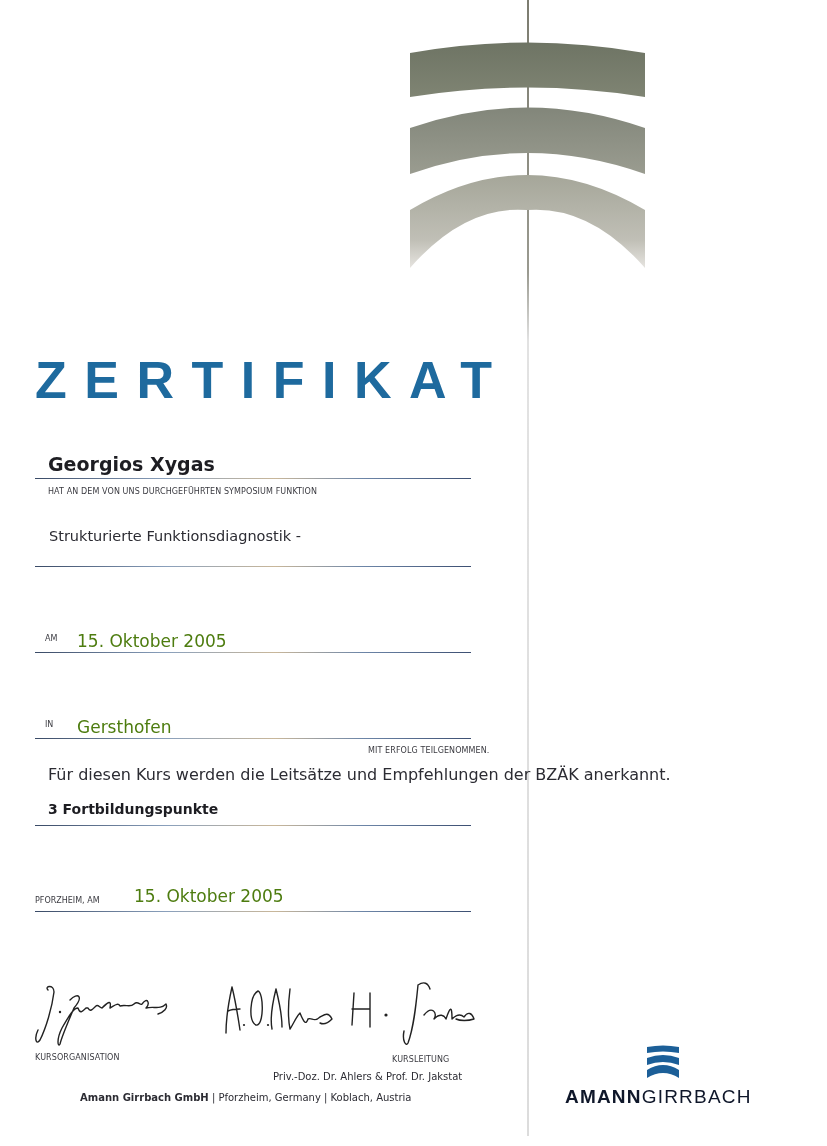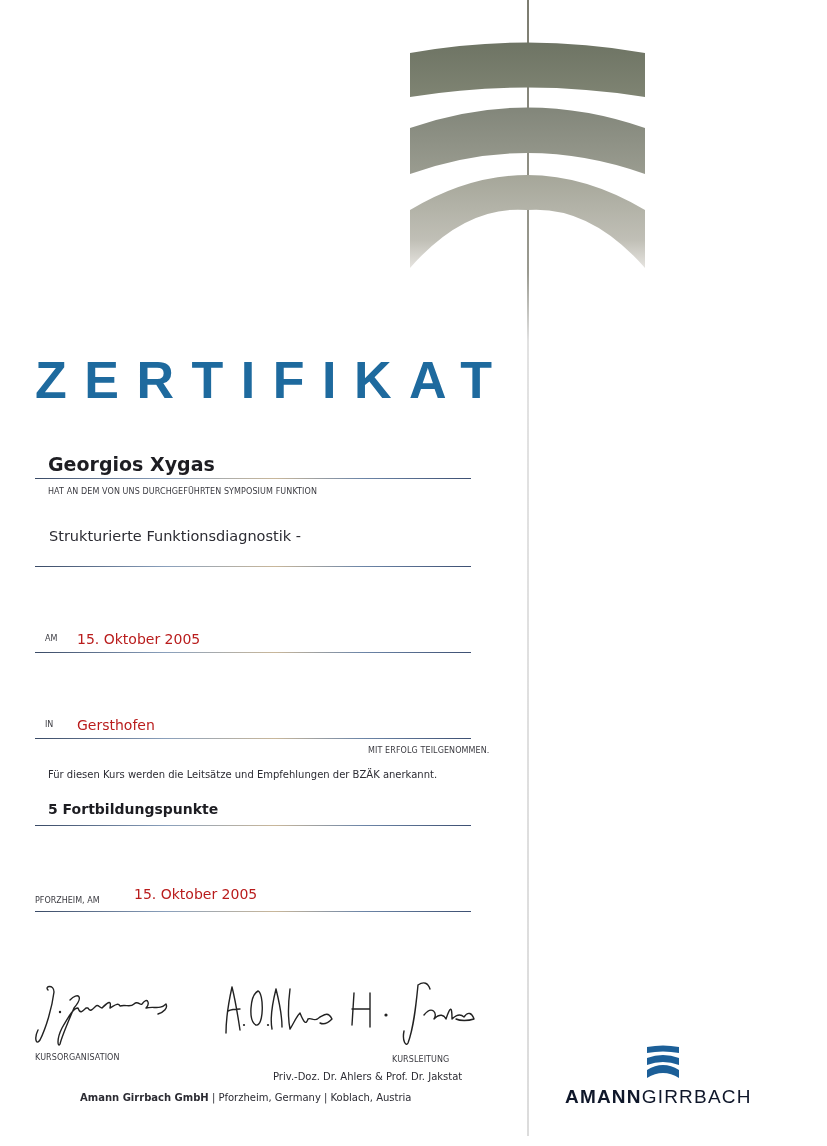--- a/index.html
+++ b/index.html
@@ -22,22 +22,22 @@
     line-height: 60px; white-space: nowrap;
   }
   .uline {
     height: 1px;
     background: linear-gradient(to right, #3a4a66 0%, #8aa0bc 30%, #c9b79a 55%, #6d86a8 75%, #3d4f72 100%);
   }
   .name { left: 48px; top: 453px; font-size: 19px; font-weight: bold; color: #1d1d22; white-space: nowrap; }
   .small-caps { font-size: 8px; color: #3a3a40; letter-spacing: 0.1px; white-space: nowrap; }
   .course { left: 49px; top: 526px; font-size: 14.5px; line-height: 20px; color: #2c2c33; }
   .field-label { font-size: 8px; color: #3a3a40; text-align: center; }
-  .field-val { font-size: 14px; color: #b91c1c; white-space: nowrap; }
-  .para { left: 48px; top: 768px; font-size: 10px; line-height: 13px; color: #2c2c33; white-space: nowrap; }
+  .field-val { font-size: 17px; color: #4d7c0f; white-space: nowrap; }
+  .para { left: 48px; top: 768px; font-size: 16px; line-height: 13px; color: #2c2c33; white-space: nowrap; }
   .points { left: 48px; top: 801px; font-size: 14px; font-weight: bold; color: #1d1d22; white-space: nowrap; }
   .sig { stroke: #222; fill: none; stroke-width: 1.4; stroke-linecap: round; stroke-linejoin: round; }
   .footer { left: 80px; top: 1092px; font-size: 10px; color: #2c2c33; white-space: nowrap; }
   .footer b { font-weight: bold; }
   .brand { left: 565px; top: 1086px; font-size: 19px; letter-spacing: 1.2px; color: #0f172a; white-space: nowrap; font-family: "Liberation Sans", sans-serif; }
   .brand .b1 { font-weight: bold; }
   .brand .b2 { font-weight: normal; }
   .brand-mark { left: 645px; top: 1044px; width: 36px; height: 36px; }
 </style>
 </head>
@@ -85,21 +85,21 @@
 <div class="abs uline" style="left:35px; top:652px; width:436px;"></div>
 
 <div class="abs field-label" style="left:45px; top:720px;">IN</div>
 <div class="abs field-val" style="left:77px; top:717px;">Gersthofen</div>
 <div class="abs uline" style="left:35px; top:738px; width:436px;"></div>
 <div class="abs small-caps" style="left:332px; top:746px;padding-left:36px;">MIT ERFOLG TEILGENOMMEN.</div>
 
 <div class="abs para">
   <div>Für diesen Kurs werden die Leitsätze und Empfehlungen der BZÄK anerkannt.</div>
 </div>
-<div class="abs points">5 Fortbildungspunkte</div>
+<div class="abs points">3 Fortbildungspunkte</div>
 <div class="abs uline" style="left:35px; top:825px; width:436px;"></div>
 
 <div class="abs field-label" style="left:35px; top:896px;">PFORZHEIM, AM</div>
 <div class="abs field-val" style="left:134px; top:886px;">15. Oktober 2005</div>
 <div class="abs uline" style="left:35px; top:911px; width:436px;"></div>
 
 <svg class="abs" style="left:30px; top:978px; width:150px; height:70px;" viewBox="0 0 150 70">
   <path class="sig" d="M18,12 C14,8 24,6 24,14 C22,30 16,50 10,62 C6,68 4,60 8,52"></path>
   <circle cx="30" cy="34" r="1.2" fill="#222"></circle>
   <path class="sig" d="M40,22 C48,14 54,18 44,30 C38,44 32,58 30,66 C28,70 26,62 32,50 C40,36 44,30 48,30 C50,36 52,34 56,30 L58,30 C60,34 62,32 66,28 C68,26 70,30 72,30 C76,26 82,20 80,30 C84,28 88,24 90,28 C96,26 100,30 104,26 C108,22 110,28 112,26 C118,18 120,26 116,30 C124,28 130,32 136,26 C138,30 134,34 128,36"></path>

